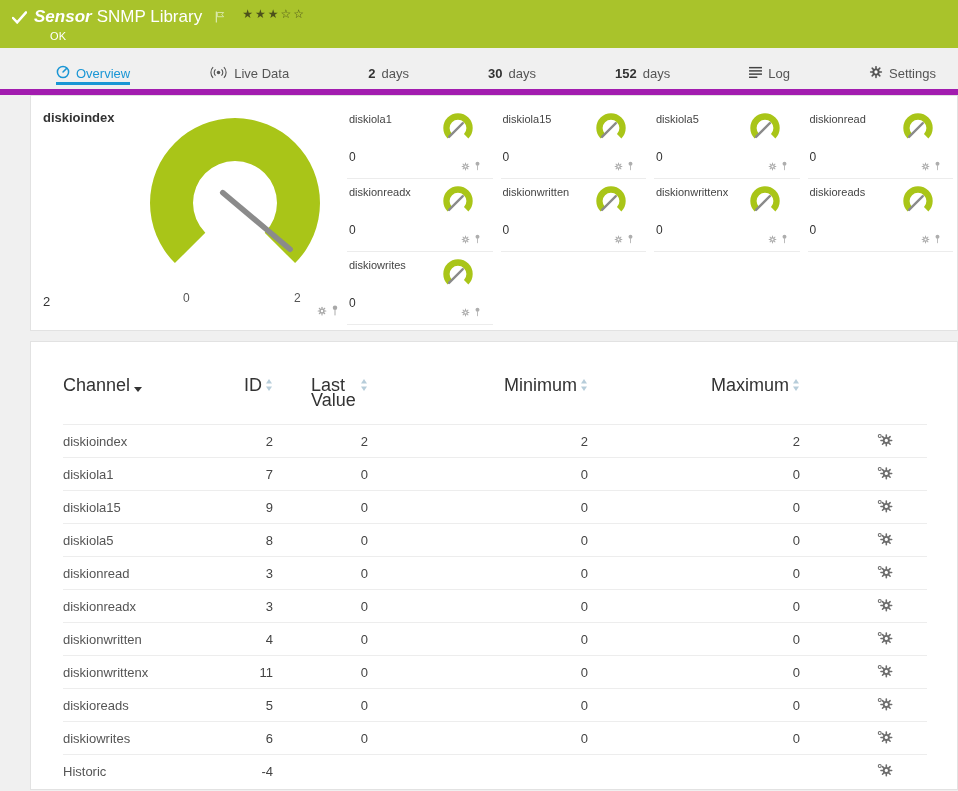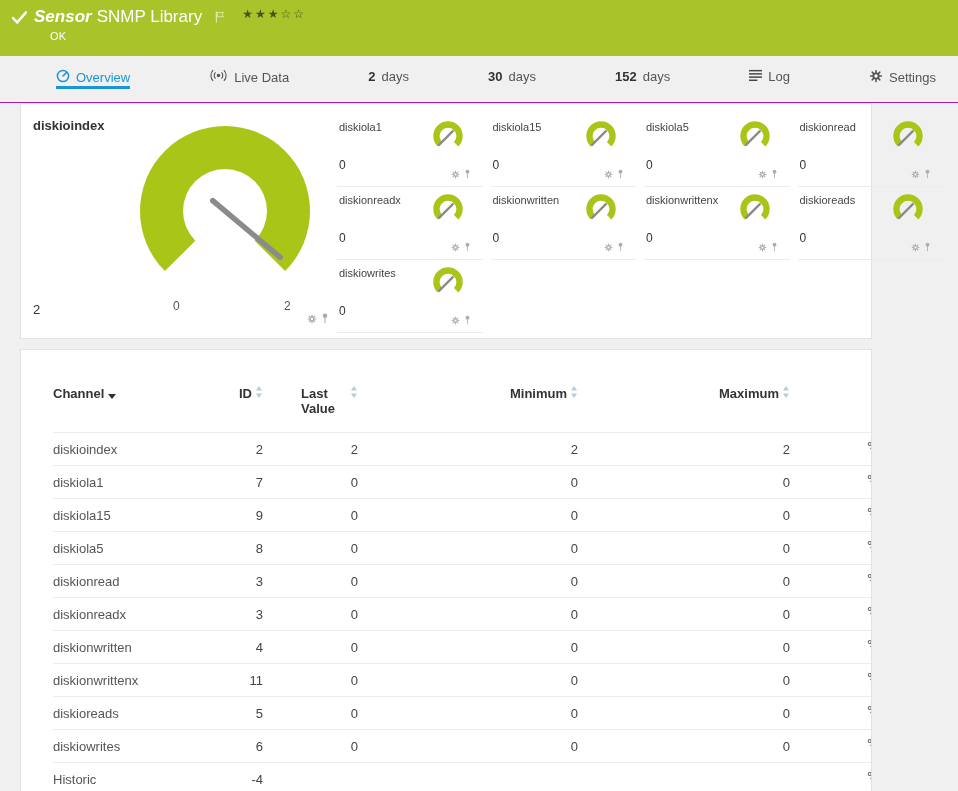--- a/index.html
+++ b/index.html
@@ -1,39 +1,39 @@
 <!DOCTYPE html>
 <html><head>
 <meta charset="utf-8">
 <style>
   *{box-sizing:border-box;margin:0;padding:0}
   html,body{width:958px;height:791px}
   body{background:#f0f0f0;font-family:"Liberation Sans",sans-serif;overflow:hidden;position:relative}
 
   
-  .topbar{height:56px;background:#a9c32b;color:#fff;padding:7px 12px 0 12px}
+  .topbar{height:48px;background:#a9c32b;color:#fff;padding:7px 12px 0 12px}
   .title-row{display:flex;align-items:flex-start;gap:7px}
   .check-icon{margin-top:3px}
   .title{font-size:17px;line-height:20px;white-space:nowrap}
   .title .prefix{font-style:italic;font-weight:700}
   .title .name{font-weight:400;margin-left:5px}
   .flag-icon{margin:2px 0 0 6px}
   .stars{font-size:12px;color:#4c511b;letter-spacing:2px;margin-left:10px;margin-top:0}
   .status{font-size:11px;font-weight:400;margin:2px 0 0 38px;letter-spacing:.3px}
 
   
-  .tabbar{display:flex;align-items:flex-start;justify-content:space-between;margin-top:13px;
-          padding:0 22px 0 56px;border-bottom:1px solid #a21caf;height:34px}
+  .tabbar{display:flex;align-items:center;justify-content:space-between;margin-top:13px;
+          padding:0 22px 0 56px;border-bottom:6px solid #a21caf;height:34px}
   .tab{display:flex;align-items:center;gap:6px;font-size:13px;color:#555;cursor:pointer;
        border-bottom:3px solid transparent}
   .tab .num{font-weight:700;color:#333}
   .tab.active{color:#1a96d5;border-bottom-color:#1a96d5}
 
   
-  .panel{background:#fff;border:1px solid #e2e2e2;margin-left:20px;width:852px}
+  .panel{background:#fff;border:1px solid #e2e2e2;margin-left:30px;width:928px}
   .gauges-panel{height:236px;position:relative}
   .table-panel{height:449px;margin-top:10px;overflow:hidden}
 
   
   .main-gauge{position:absolute;left:0;top:0;width:312px;height:100%}
   .main-gauge .mlabel{position:absolute;left:12px;top:14px;font-size:13px;font-weight:700;color:#333}
   .main-gauge .big{position:absolute;left:104px;top:12px}
   .main-gauge .scale-min{position:absolute;left:152px;top:195px;font-size:12px;color:#555}
   .main-gauge .scale-max{position:absolute;left:263px;top:195px;font-size:12px;color:#555}
   .main-gauge .mvalue{position:absolute;left:12px;top:198px;font-size:13px;color:#333}
@@ -44,21 +44,21 @@
   .gauge-grid{position:absolute;left:316px;top:10px;width:606px;display:grid;
               grid-template-columns:repeat(4,1fr);column-gap:8px}
   .gcell{position:relative;height:73px;border-bottom:1px solid #ececec}
   .glabel{position:absolute;left:2px;top:7px;font-size:11px;color:#444}
   .gdial{position:absolute;right:14px;top:4px}
   .gvalue{position:absolute;left:2px;bottom:14px;font-size:12px;color:#333}
   .gcell .gicons{position:absolute;right:12px;bottom:3px}
 
   
   .table-panel table{border-collapse:collapse;margin:36px 0 0 32px;width:864px;table-layout:fixed}
-  th{font-size:13px;font-weight:700;color:#333;text-align:right;vertical-align:top;
+  th{font-size:18px;font-weight:400;color:#333;text-align:right;vertical-align:top;
      padding:0 0 16px 0;line-height:15px;cursor:pointer}
   th.h-channel{text-align:left}
   .th-text{display:inline-block;max-width:46px;text-align:left;vertical-align:top}
   .sort-icon{margin-left:3px;vertical-align:top}
   .caret-icon{margin-left:4px;vertical-align:middle}
   td{font-size:13px;color:#444;text-align:right;height:33px;border-top:1px solid #ededed;padding:0}
   td.c-channel{text-align:left;color:#555}
   td.c-actions{padding-right:34px}
   td.c-actions span{cursor:pointer}
 </style>

